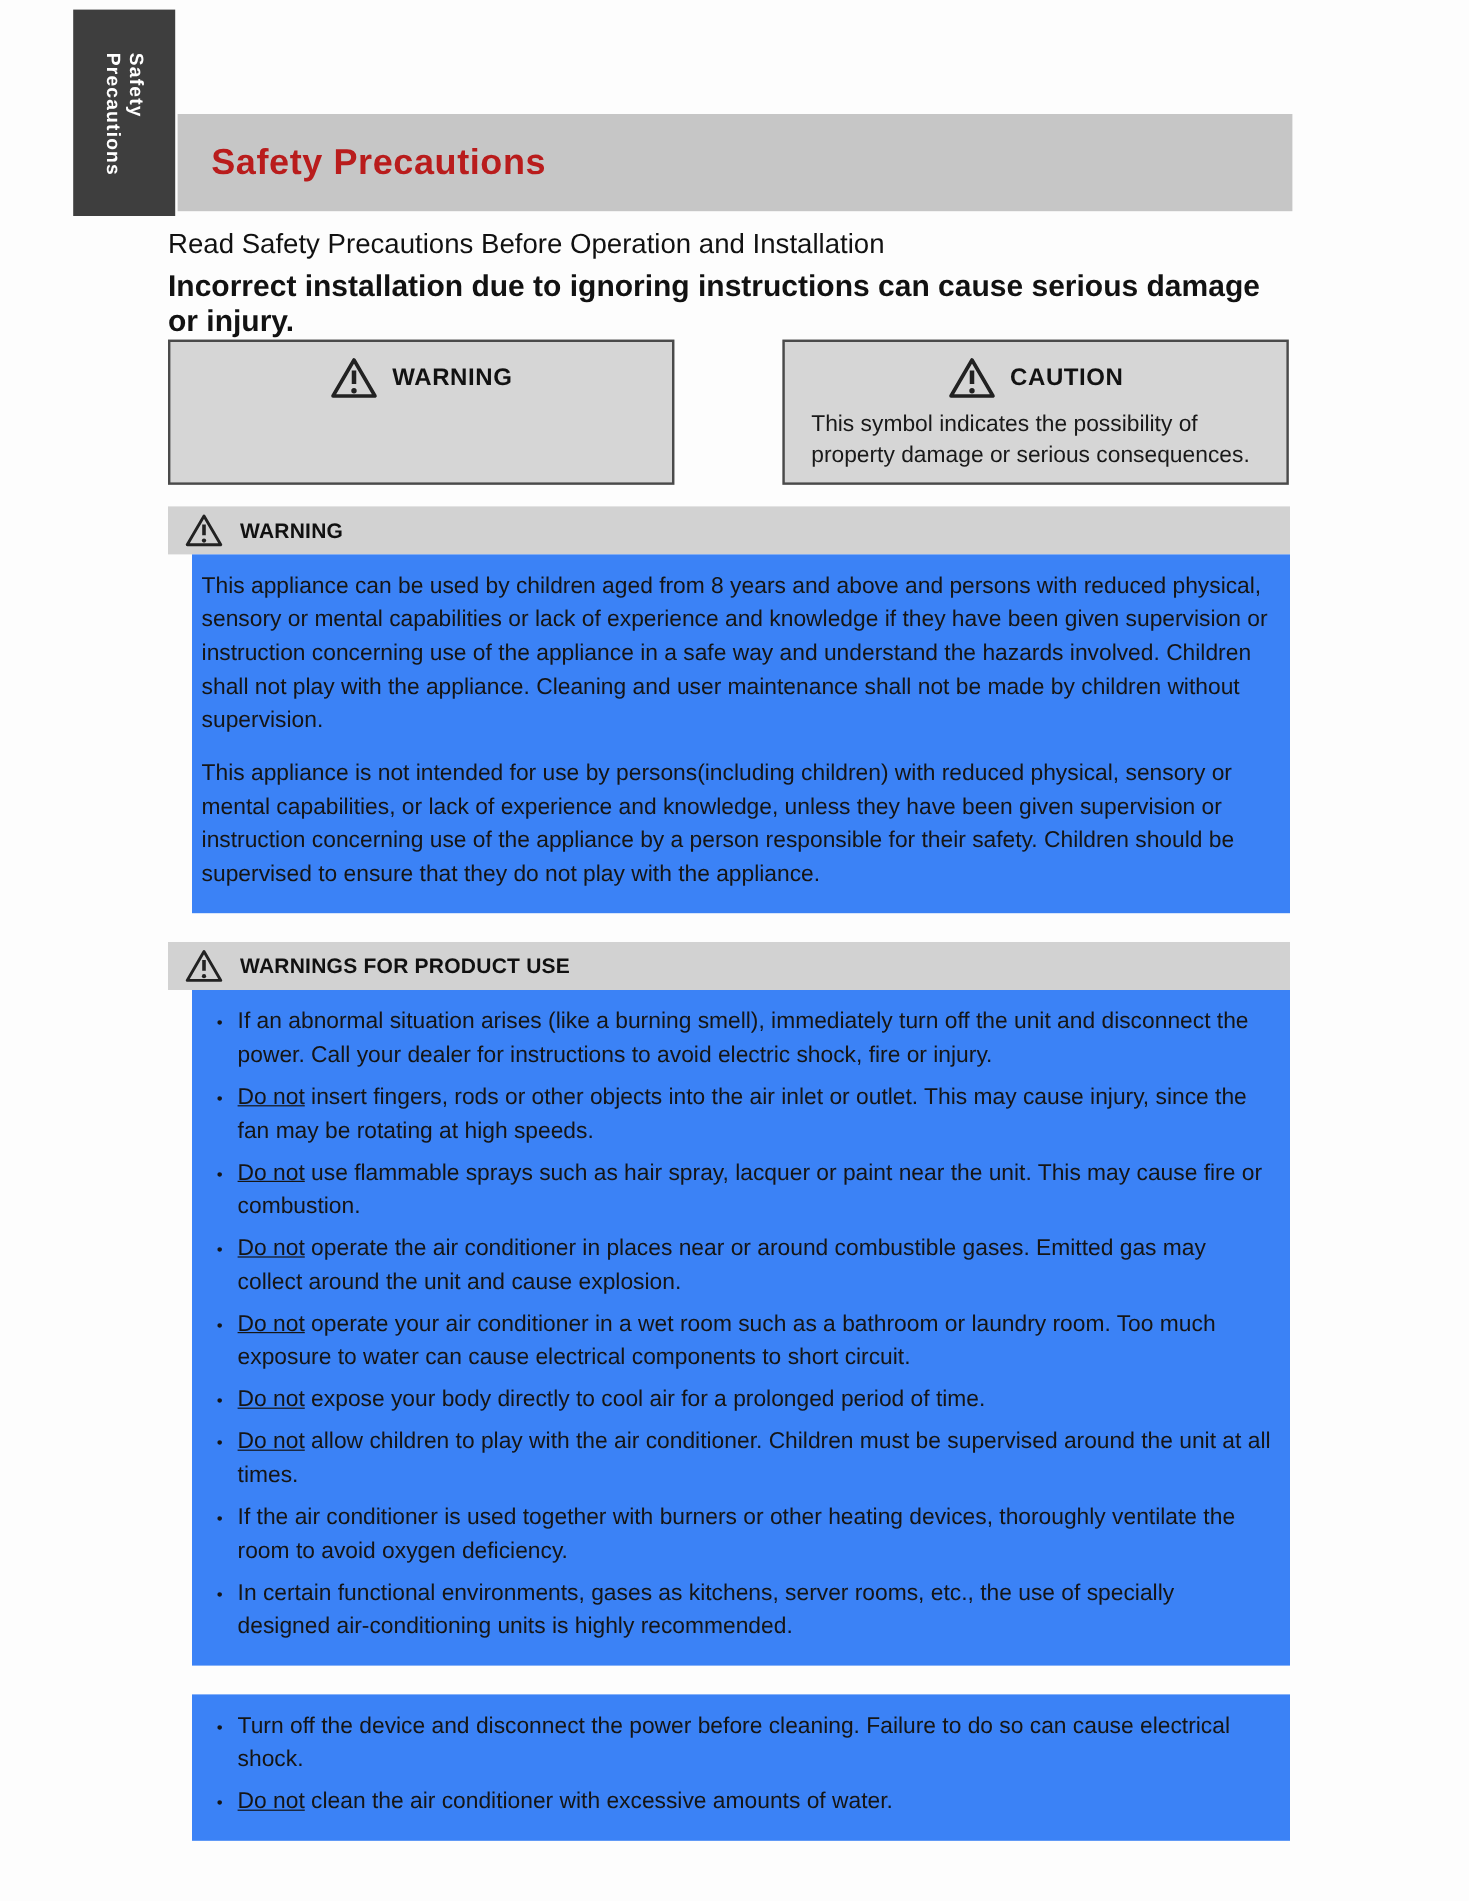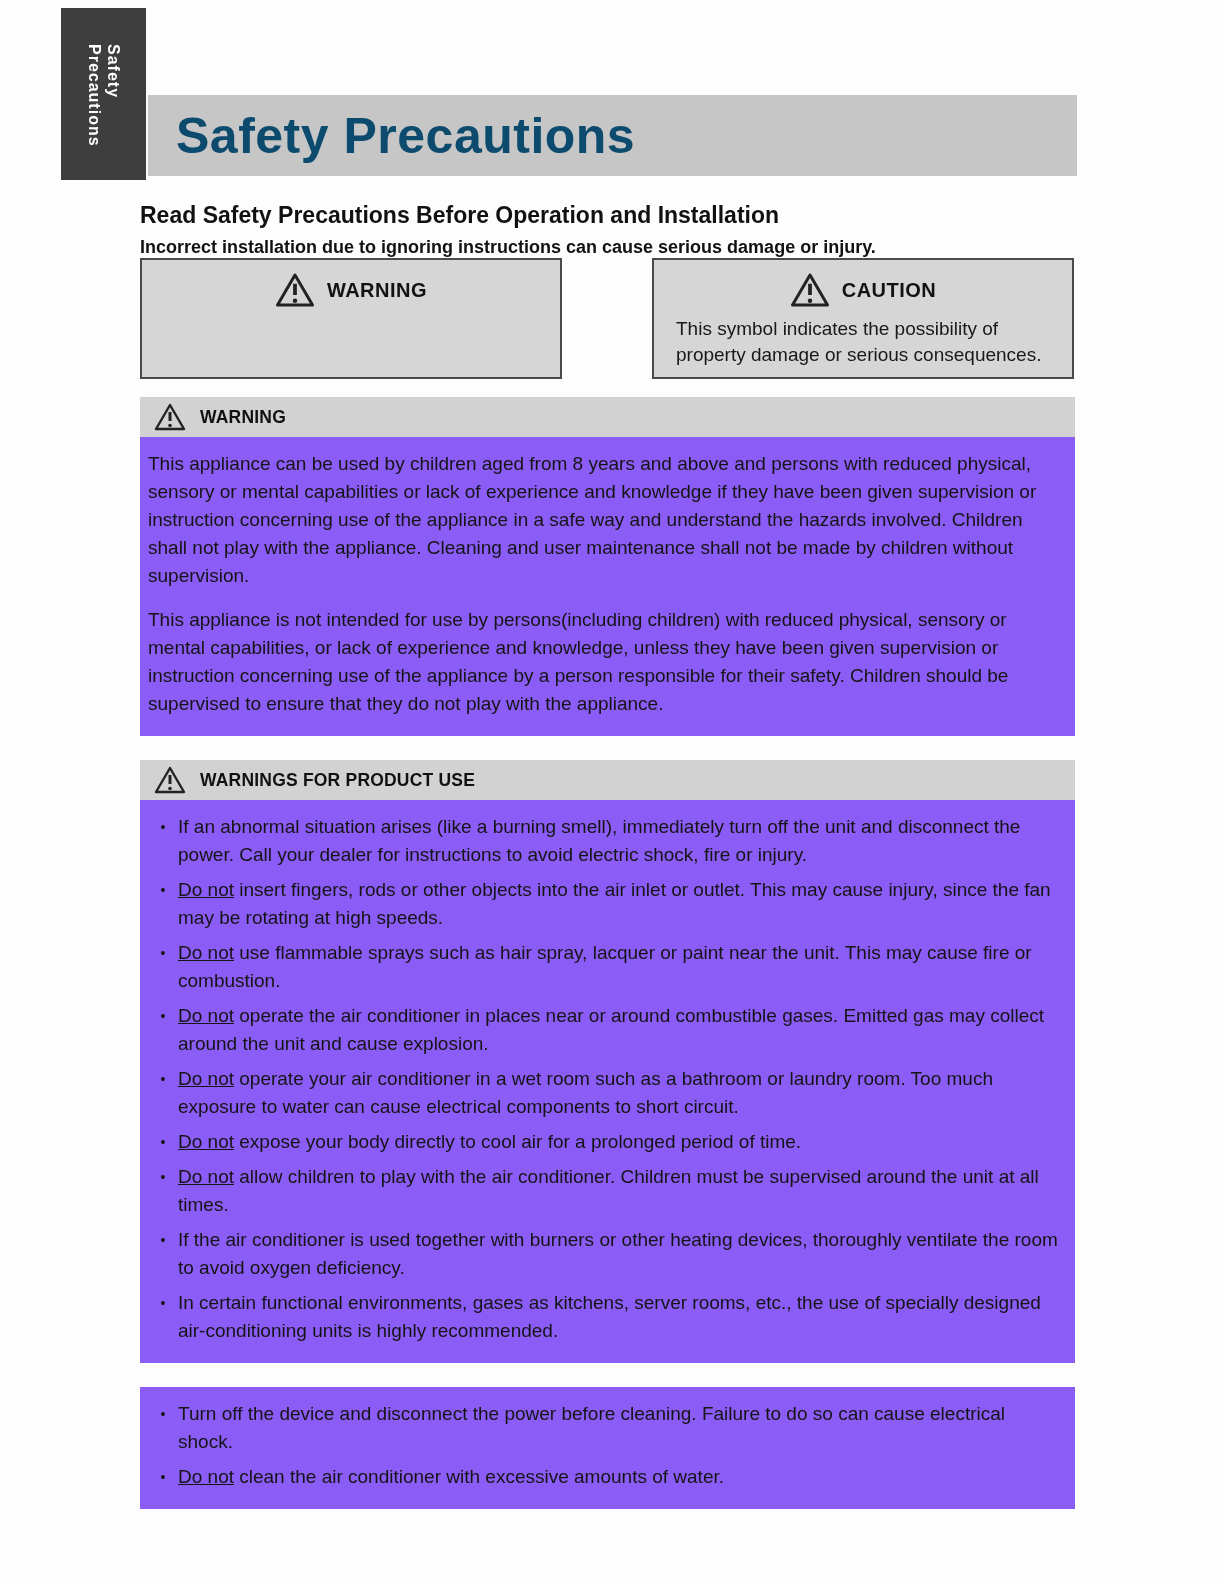--- a/index.html
+++ b/index.html
@@ -19,46 +19,46 @@
     display: flex; justify-content: center; padding-top: 36px;
   }
   .side-tab-text { writing-mode: vertical-rl; color: #ffffff; font-weight: bold; font-size: 16px; letter-spacing: 1px; }
   .side-tab-text span { display: block; line-height: 19px; }
 
   
   .header-bar {
     position: absolute; left: 148px; top: 95px; width: 929px; height: 81px;
     background: #c6c6c6; display: flex; align-items: center;
   }
-  .header-bar h1 { margin: 0 0 0 28px; font-size: 50px; font-weight: bold; color: #0c4a6e; letter-spacing: 0.5px; }
+  .header-bar h1 { margin: 0 0 0 28px; font-size: 30px; font-weight: bold; color: #b91c1c; letter-spacing: 0.5px; }
 
   .content { position: absolute; left: 140px; top: 190px; width: 935px; }
 
-  .intro-heading { margin: 12px 0 8px 0; font-size: 23px; font-weight: bold; color: #111; }
-  .intro-bold { margin: 0; font-size: 18px; font-weight: bold; }
+  .intro-heading { margin: 0 0 8px 0; font-size: 23px; font-weight: normal; color: #111; }
+  .intro-bold { margin: 0; font-size: 25px; font-weight: bold; }
   .intro-class { margin: 2px 0 20px 0; font-size: 19px; }
   .term { font-weight: bold; font-size: 20px; }
 
   .symbol-row { display: flex; gap: 90px; margin-bottom: 18px; }
   .symbol-box { width: 422px; height: 121px; background: #d6d6d6; border: 2px solid #4a4a4a; padding: 8px 16px; }
   .symbol-title-row { display: flex; justify-content: center; align-items: center; gap: 12px; margin: 4px 0 8px 0; }
   .symbol-title { font-size: 20px; font-weight: bold; letter-spacing: 0.5px; }
   .symbol-desc { font-size: 19px; line-height: 26px; color: #191919; padding-left: 6px; }
 
   .tri-icon { display: inline-block; }
 
   .section-bar {
     display: flex; align-items: center; gap: 14px;
     background: #d2d2d2; height: 40px; padding-left: 14px;
   }
   .section-bar-title { font-size: 17.5px; font-weight: bold; letter-spacing: 0.2px; color: #111; }
 
   .section-body {
-    background: #8b5cf6; padding: 13px 16px 18px 8px; margin-bottom: 24px;
-    font-size: 19px; line-height: 28px; color: #151515;
+    background: #3b82f6; padding: 13px 16px 18px 8px; margin-bottom: 24px;
+    font-size: 19px; line-height: 28px; color: #151515; margin-left: 20px;
   }
   .section-body p { margin: 0 0 16px 0; }
   .section-body p:last-child { margin-bottom: 0; }
 
   ul.warn-list { list-style: none; margin: 0; padding: 0; }
   .warn-list li { display: flex; margin-bottom: 7px; }
   .warn-list li:last-child { margin-bottom: 0; }
   .warn-list .bullet { flex: 0 0 30px; width: 30px; text-align: center; font-size: 14px; line-height: 28px; }
   .warn-list .li-body { flex: 1; }
   .donot { font-weight: normal; text-decoration: underline; }

